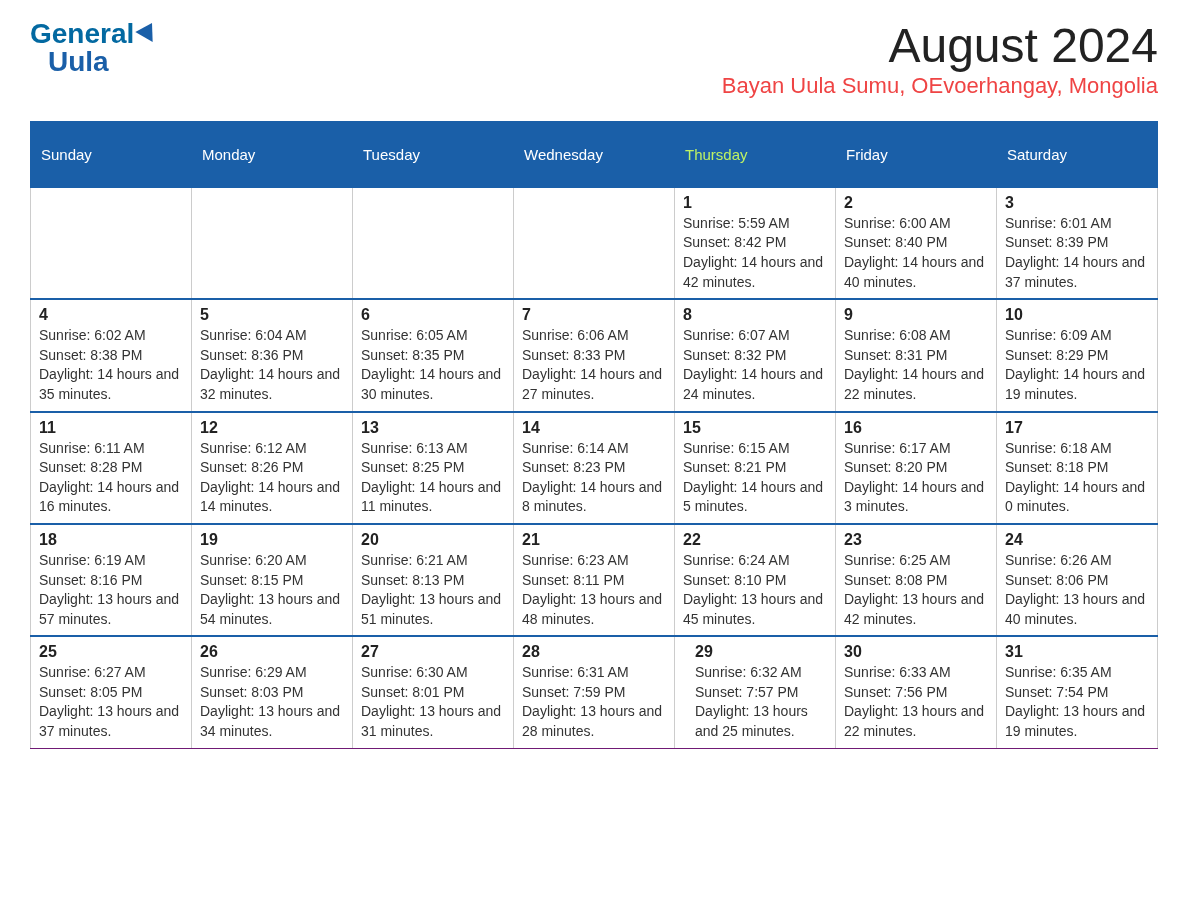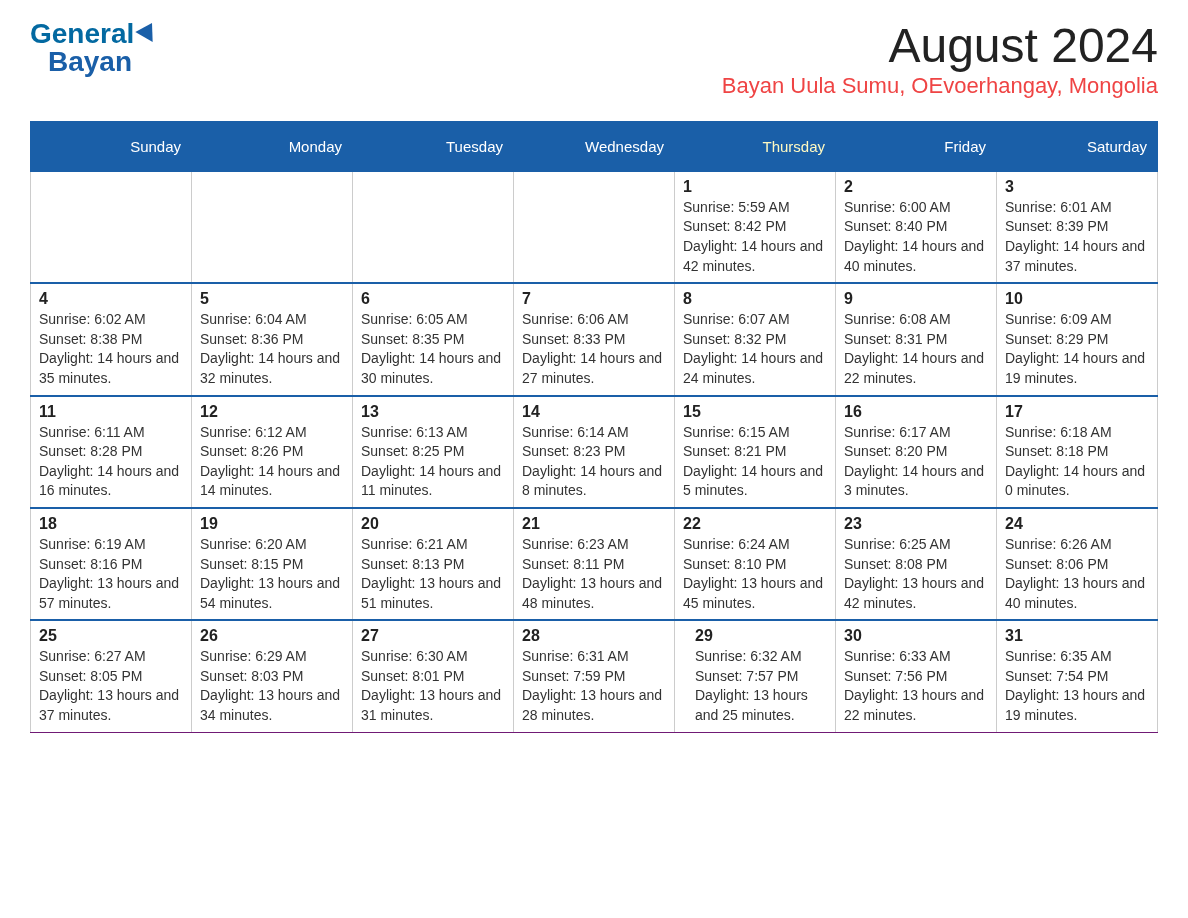--- a/index.html
+++ b/index.html
@@ -69,22 +69,22 @@
     .calendar-table {
       width: 100%;
       border-collapse: collapse;
       table-layout: fixed;
     }
     .calendar-table th {
       background-color: #1a5fa8;
       color: #ffffff;
       font-size: 15px;
       font-weight: normal;
-      padding: 16px 10px;
-      text-align: right;
+      padding: 24px 10px;
+      text-align: left;
       border: 1px solid #1a5fa8;
     }
     .calendar-table td {
       vertical-align: top;
       padding: 6px 8px;
       border: 1px solid #cccccc;
       font-size: 13px;
       color: #222;
       min-height: 90px;
       height: 110px;
@@ -116,36 +116,36 @@
   </style>
 </head>
 <body>
 
 <div class="header-area">
   <div class="logo">
     <div class="logo-row1">
       <span class="logo-text-general">General</span>
       <span class="logo-icon"></span>
     </div>
-    <span class="logo-text-blue">Bayan</span>
+    <span class="logo-text-blue">Uula</span>
   </div>
   <div class="right-header">
     <div class="month-title">August 2024</div>
     <div class="subtitle">Bayan Uula Sumu, OEvoerhangay, Mongolia</div>
   </div>
 </div>
 
 <table class="calendar-table">
   <thead>
     <tr>
     <th>Sunday</th>
         <th>Monday</th>
         <th>Tuesday</th>
         <th>Wednesday</th>
-        <th style="color: #fef9c3;">Thursday</th>
+        <th style="color: #bef264;">Thursday</th>
         <th>Friday</th>
         <th>Saturday</th>
       </tr>
   </thead>
   <tbody id="calendar-body">
   <tr>
         <td class="empty-cell"></td>
         <td class="empty-cell"></td>
         <td class="empty-cell"></td>
         <td class="empty-cell"></td>

